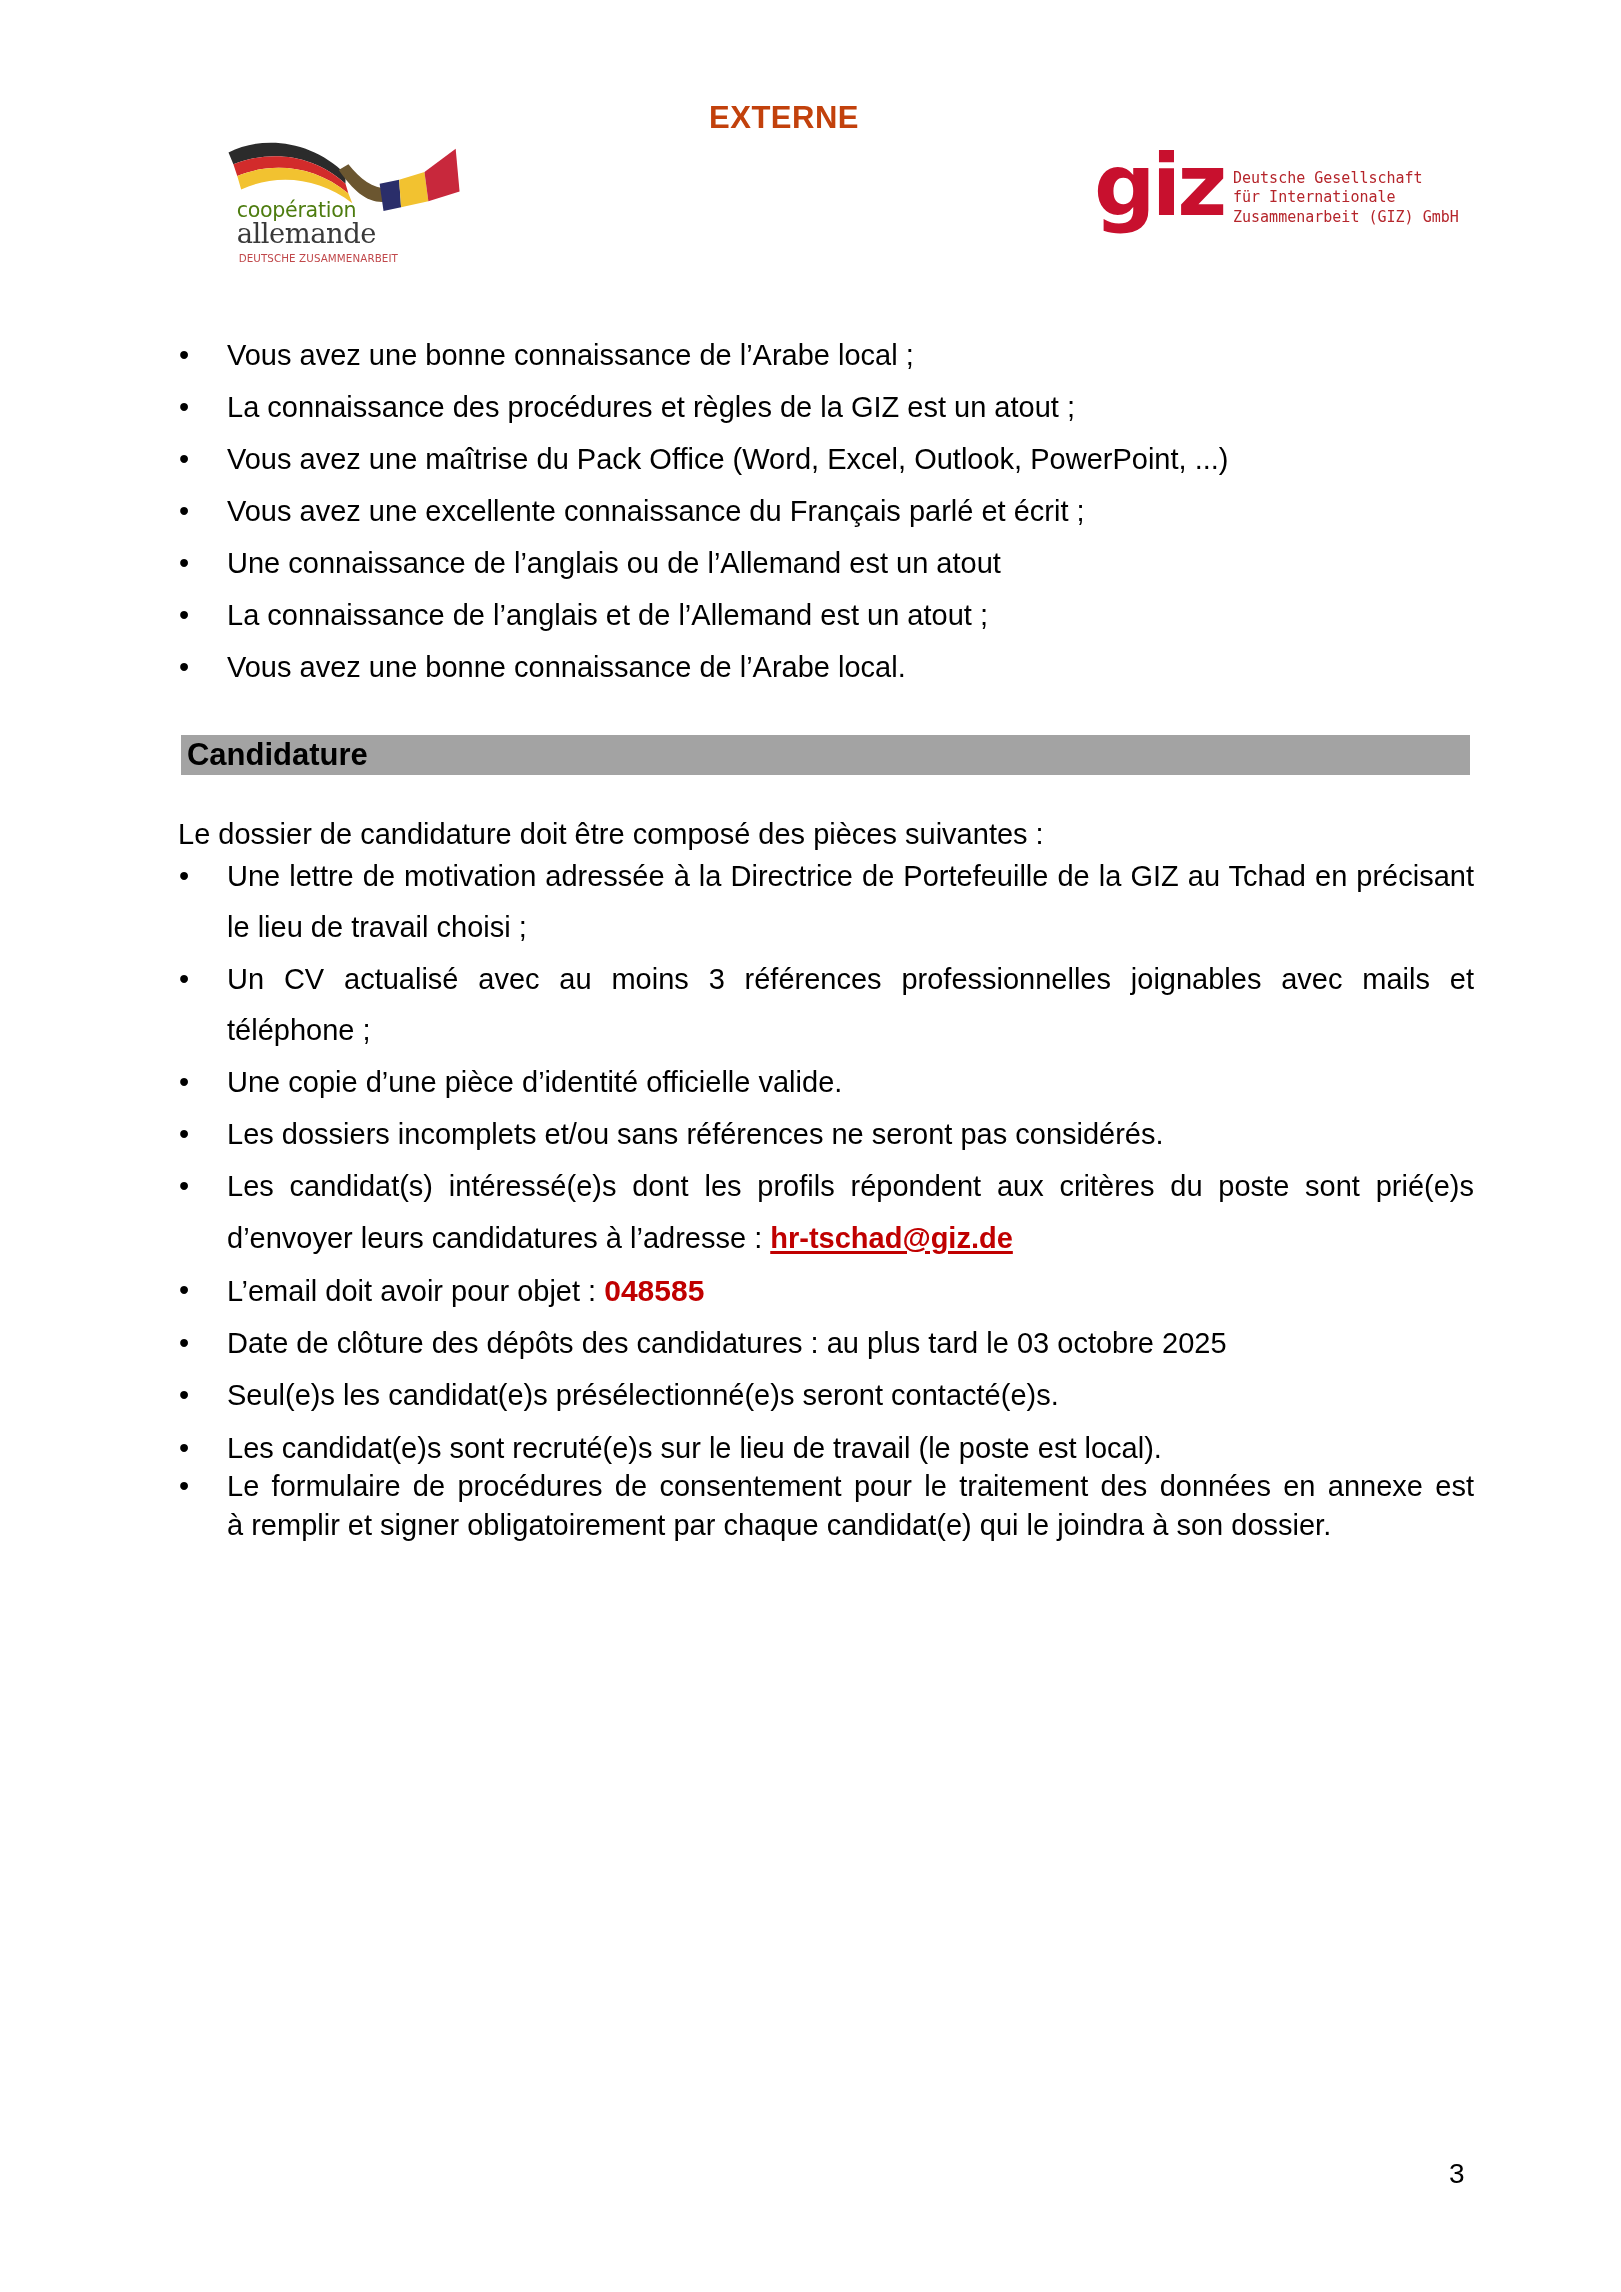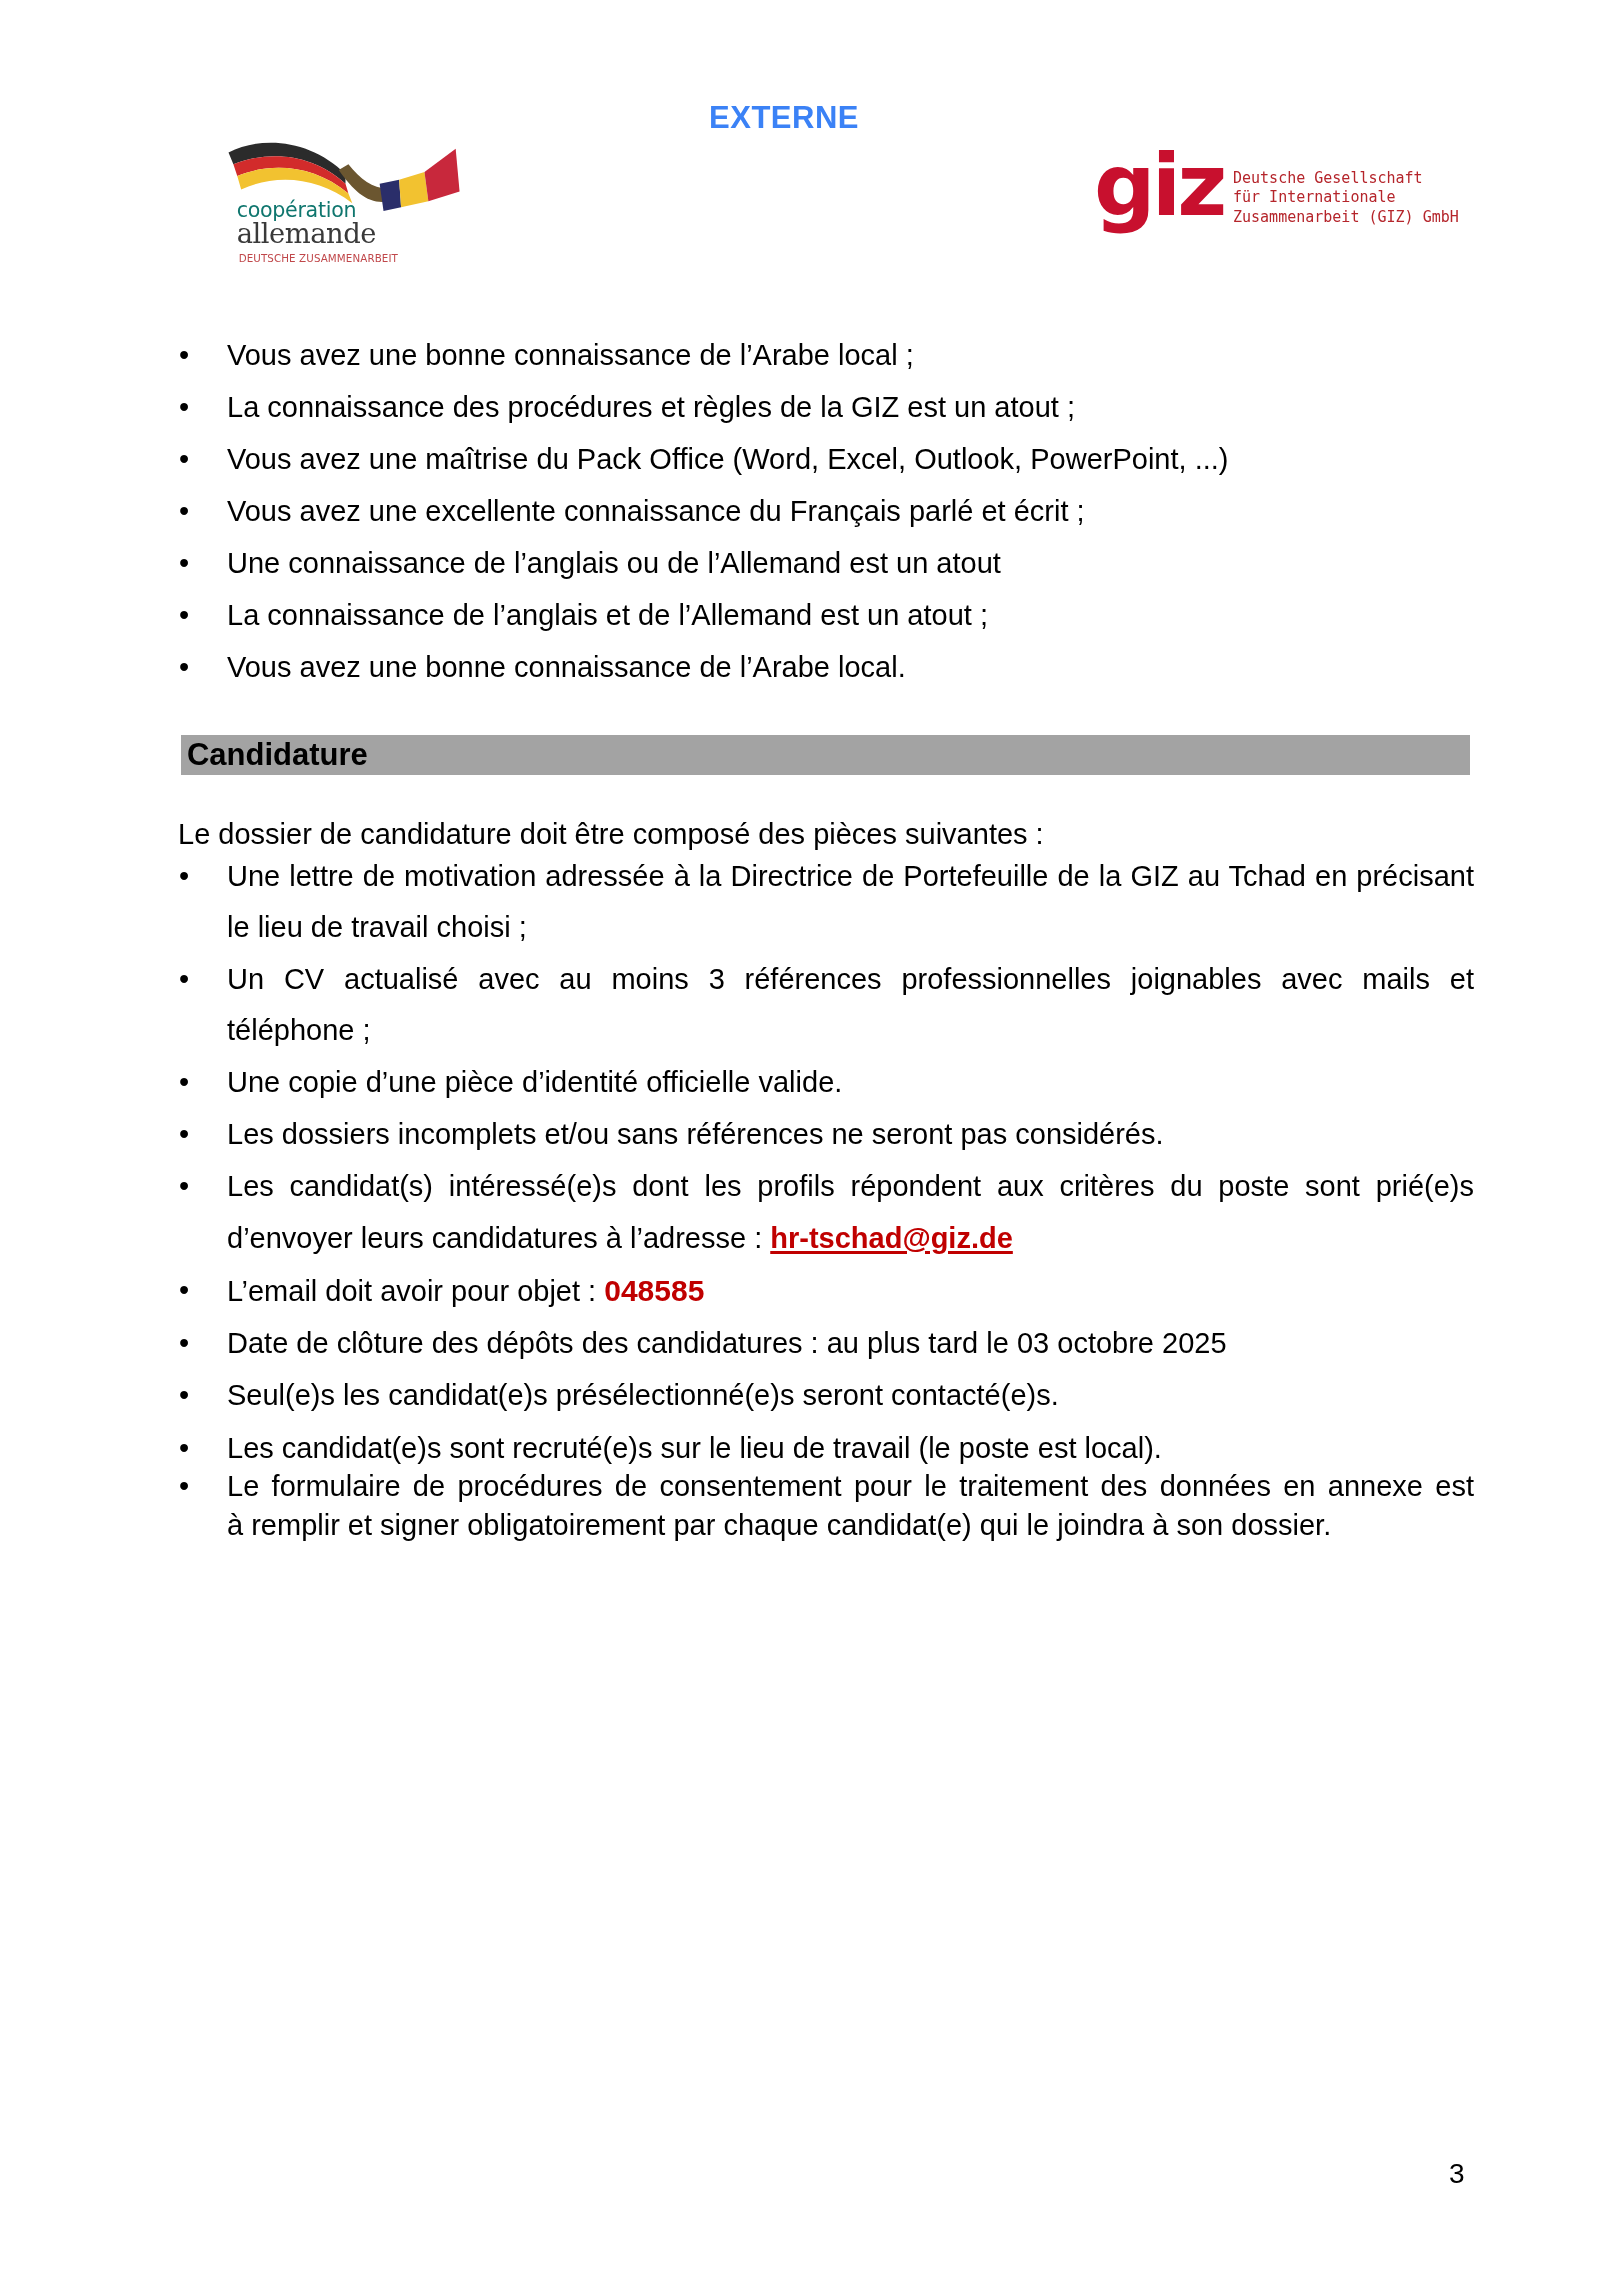--- a/index.html
+++ b/index.html
@@ -18,32 +18,32 @@
     .abs { position: absolute; }
 
     
     .classification {
       left: 0; width: 1568px;
       top: 100px;
       text-align: center;
       font-weight: bold;
       font-size: 31px;
       letter-spacing: 0.5px;
-      color: #3b82f6;
+      color: #c2410c;
       line-height: 35px;
     }
     .logo-coop {
       left: 223px; top: 135px;
       width: 245px; height: 137px;
     }
     .logo-coop svg { position: absolute; left: 0; top: 0; }
     .coop-text-1 {
       position: absolute; left: 13.7px; top: 65px;
       font-family: "DejaVu Sans", sans-serif;
-      font-size: 20.6px; color: #0f766e; line-height: 21.6px;
+      font-size: 20.6px; color: #4d7c0f; line-height: 21.6px;
       letter-spacing: -0.3px;
     }
     .coop-text-2 {
       position: absolute; left: 13.7px; top: 84px;
       font-family: "DejaVu Serif", serif;
       font-size: 27.4px; color: #3a3a3a; line-height: 29px;
       letter-spacing: -0.5px;
     }
     .coop-text-3 {
       position: absolute; left: 15.7px; top: 118px;

